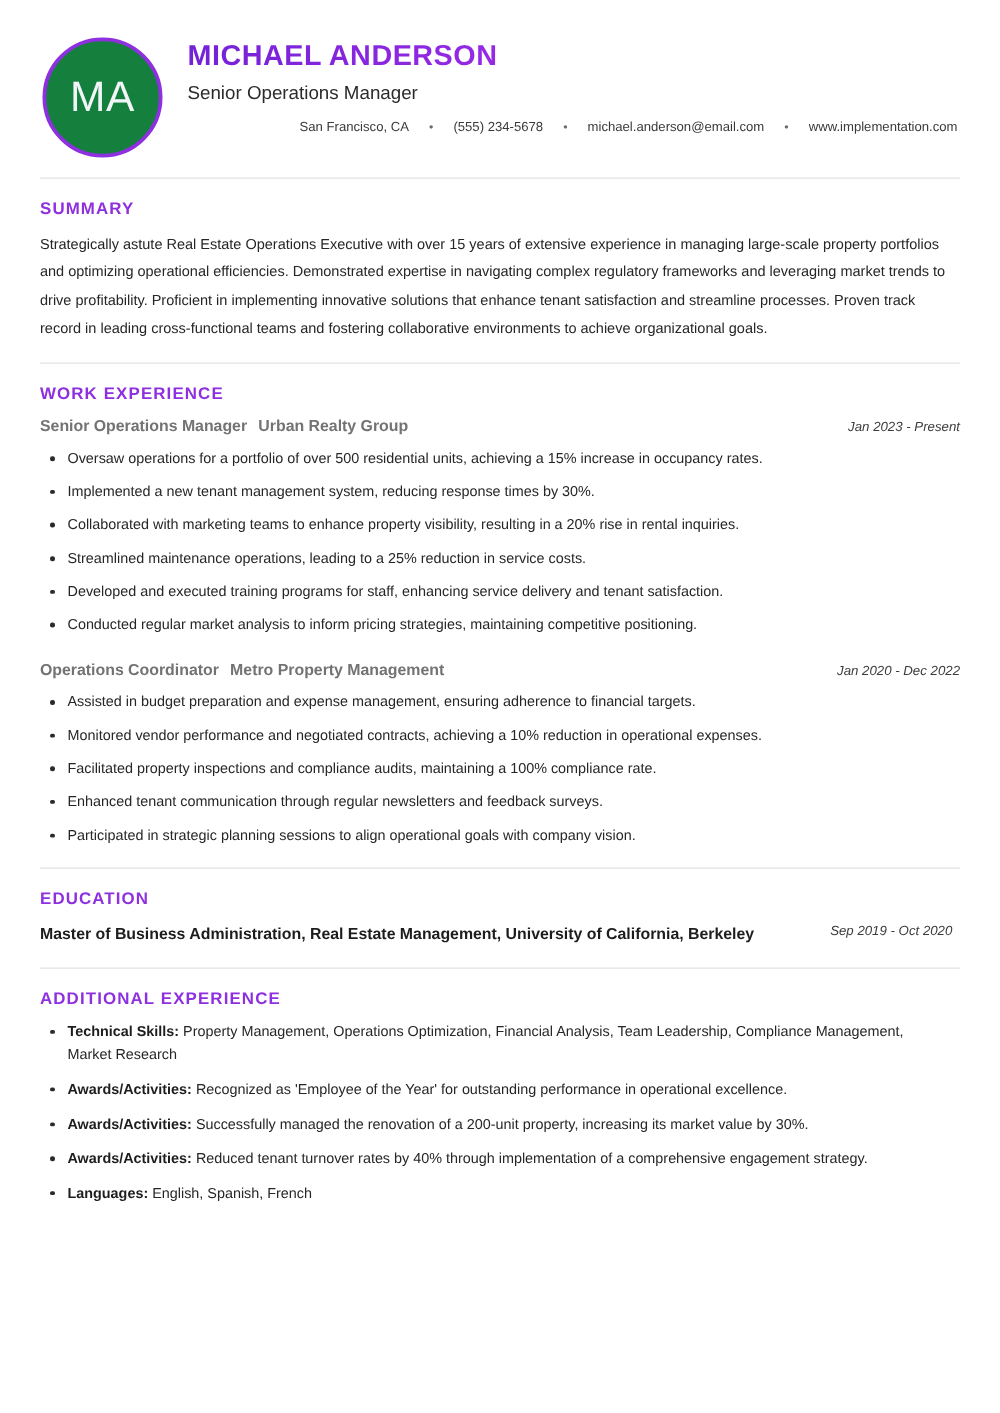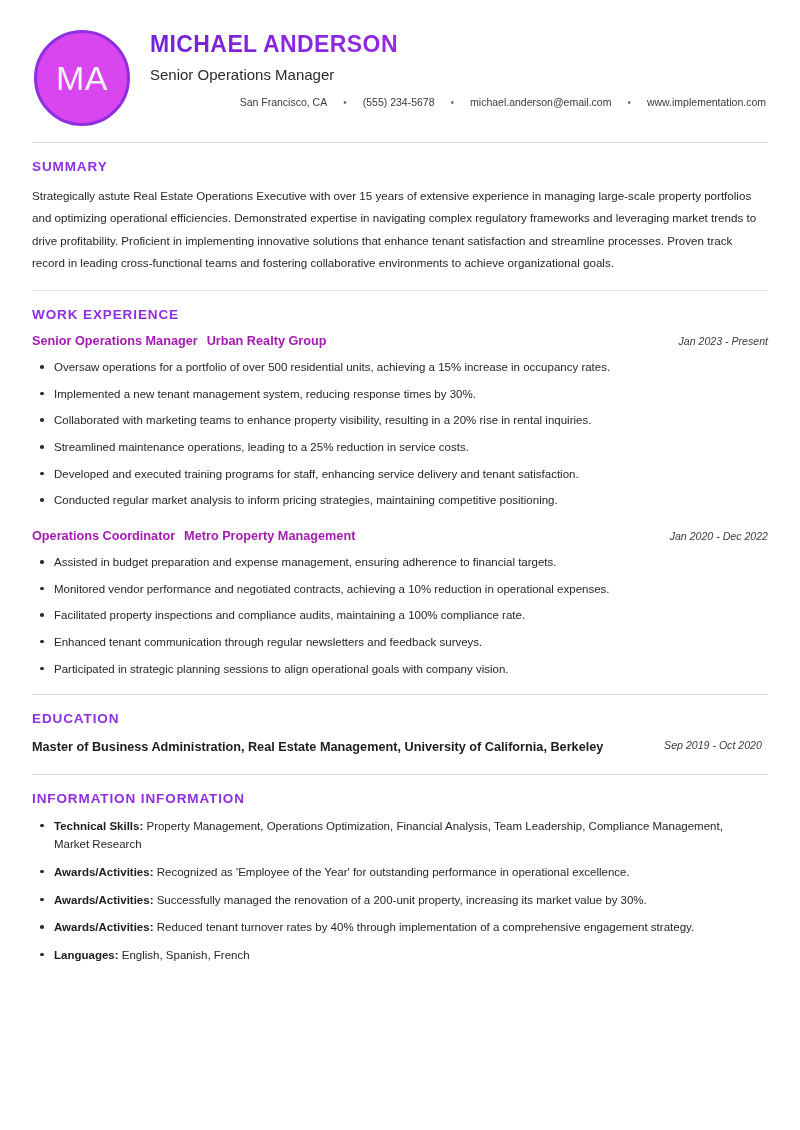--- a/index.html
+++ b/index.html
@@ -38,21 +38,21 @@
     margin-right: 18px;
     display: flex;
     align-items: center;
     justify-content: center;
   }
 
   .avatar {
     width: 96px;
     height: 96px;
     border-radius: 50%;
-    background: #d946ef;
+    background: #15803d;
     border: 3px solid #8e2fe0;
     display: flex;
     align-items: center;
     justify-content: center;
     color: #f2f5f8;
     font-size: 34px;
     font-weight: 400;
     letter-spacing: 0.5px;
     font-family: "Liberation Sans", sans-serif;
   }
@@ -140,21 +140,21 @@
   .entry-head {
     display: flex;
     align-items: baseline;
     justify-content: space-between;
     gap: 16px;
   }
 
   .entry-head-left {
     font-size: 12.7px;
     font-weight: bold;
-    color: #a21caf;
+    color: #737373;
     line-height: 1.35;
   }
 
   .entry-company { margin-left: 9px; }
 
   .entry-date {
     flex: 0 0 auto;
     font-size: 10.6px;
     font-style: italic;
     color: #3c3c3c;
@@ -329,21 +329,21 @@
     <div class="edu-head">
       <div class="edu-degree">Master of Business Administration, Real Estate Management, University of California, Berkeley</div>
       <div class="edu-date">Sep 2019 - Oct 2020</div>
     </div>
   </div>
 
   <div class="section-gap"></div>
   <div class="hr"></div>
 
   <div class="section section-last">
-    <div class="section-title">INFORMATION INFORMATION</div>
+    <div class="section-title">ADDITIONAL EXPERIENCE</div>
     <ul class="addl">
       <li>
         <span class="addl-label">Technical Skills:</span>
         <span>Property Management, Operations Optimization, Financial Analysis, Team Leadership, Compliance Management, Market Research</span>
       </li>
       <li>
         <span class="addl-label">Awards/Activities:</span>
         <span>Recognized as 'Employee of the Year' for outstanding performance in operational excellence.</span>
       </li>
       <li>

